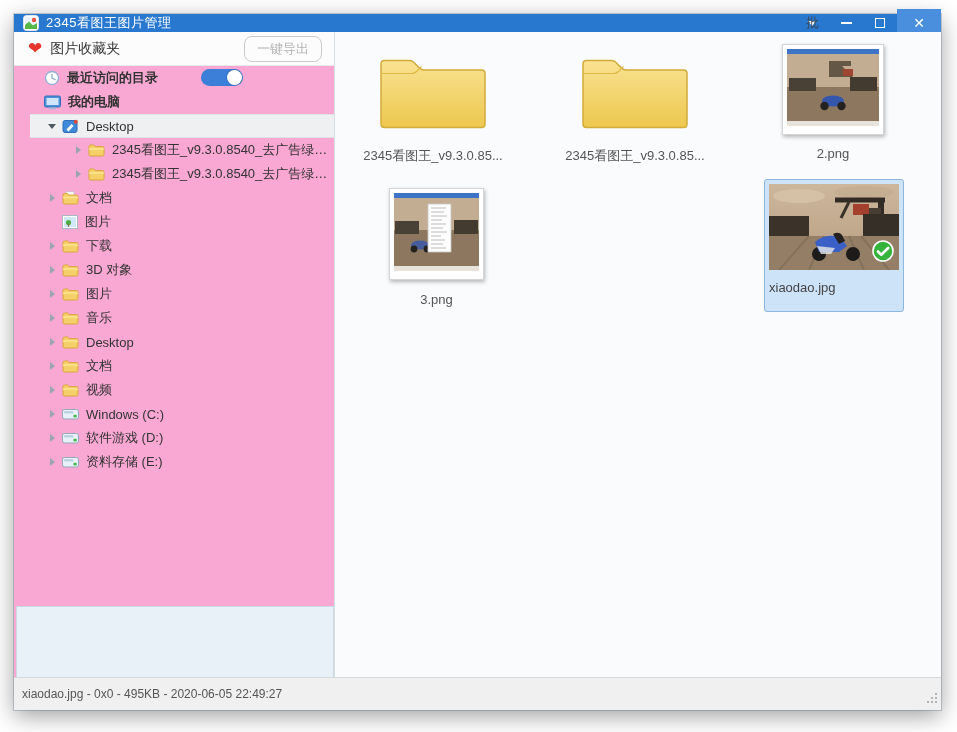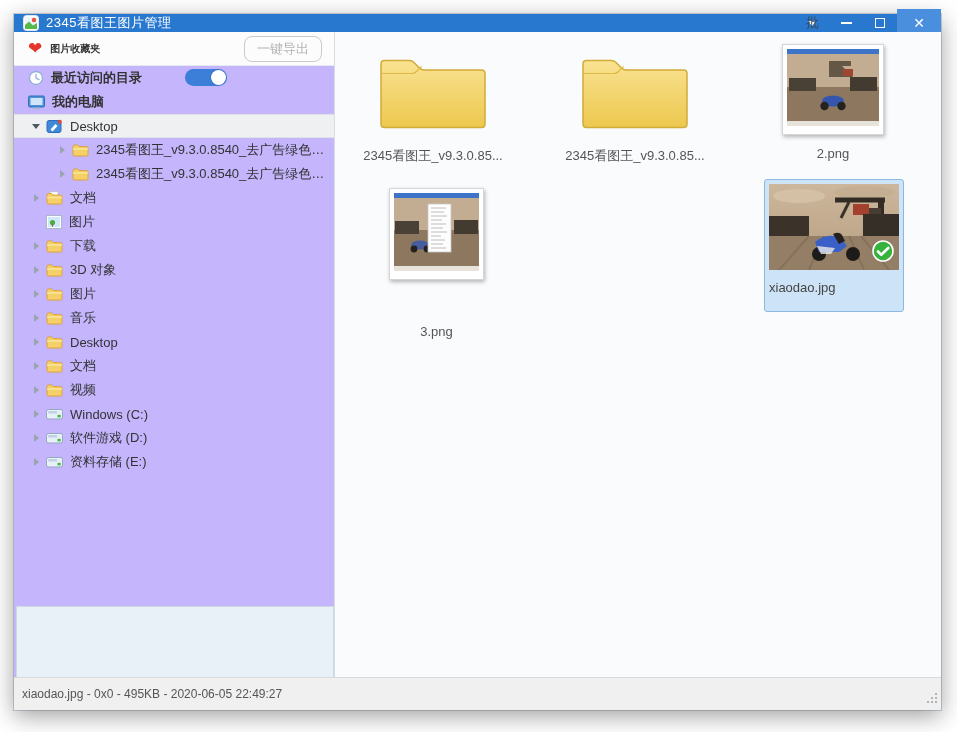--- a/index.html
+++ b/index.html
@@ -18,23 +18,23 @@
   .tb-btn.close { width:44px; background:#4a8fdd; font-size:14px; }
   .caret-down-w { width:0;height:0;border-left:4px solid transparent;border-right:4px solid transparent;border-top:5px solid #fff; }
   .min-glyph { width:11px; height:2px; background:#fff; }
   .max-glyph { width:10px; height:10px; border:1.5px solid #fff; }
   
   .app-body { flex:1; display:flex; min-height:0; background:#fff; }
   
   .sidebar { width:321px; flex:0 0 auto; border-right:1px solid #d6dde3; position:relative; background:#fdfdfd; }
   .sb-header { height:34px; display:flex; align-items:center; padding:0 12px 0 14px; border-bottom:1px solid #e7eaec; background:#fcfcfc; }
   .heart { color:#e6352c; font-size:17px; margin-right:8px; line-height:1; }
-  .sb-title { font-size:10px; font-weight:bold; color:#333; }
+  .sb-title { font-size:14px; font-weight:normal; color:#333; }
   .export-btn { margin-left:auto; border:1px solid #c9c9c9; border-radius:8px; color:#b3b3b3; background:#fcfcfc; font-size:13px; padding:3px 12px; }
-  .tree { position:absolute; top:34px; left:0; right:0; bottom:0; overflow:hidden; background:#c4b5fd; }
+  .tree { position:absolute; top:34px; left:0; right:0; bottom:0; overflow:hidden; background:#f9a8d4;padding-left:16px; }
   .tree-row { height:24px; display:flex; align-items:center; font-size:13px; color:#333; padding-left:14px; position:relative; }
   .tree-row.section { font-weight:bold; }
   .tree-row.selected { background:#eef0f1; border-top:1px solid #dfe2e5; border-bottom:1px solid #dfe2e5; }
   .tree-row .ticon { margin-right:7px; display:flex; align-items:center; flex:0 0 auto; }
   .tlabel { white-space:nowrap; overflow:hidden; text-overflow:ellipsis; }
   .arrbox { width:12px; height:12px; display:flex; align-items:center; justify-content:center; margin-right:4px; flex:0 0 auto; }
   .arr-r { width:0; height:0; border-left:5px solid #9aa4ad; border-top:4px solid transparent; border-bottom:4px solid transparent; }
   .arr-d { width:0; height:0; border-top:5px solid #4e585f; border-left:4px solid transparent; border-right:4px solid transparent; }
   .ind1 { padding-left:16px; }
   .ind2 { padding-left:42px; }
@@ -430,21 +430,21 @@
               <rect x="56" y="20" width="10" height="7" fill="#9e4632"></rect>
               <ellipse cx="46" cy="52" rx="11" ry="5.5" fill="#3556ad"></ellipse>
               <circle cx="37.5" cy="57" r="4.2" fill="#24211e"></circle>
               <circle cx="54.5" cy="57" r="4.2" fill="#24211e"></circle>
               <rect y="72" width="92" height="5" fill="#e7e3db"></rect>
             </svg>
           </div>
           <div class="file-label" style="margin-top:11px;">2.png</div>
         </div>
 
-        <div class="tile" style="left:54px; top:156px; width:95px;gap:32px;">
+        <div class="tile" style="left:54px; top:156px; width:95px;">
           <div class="photo-card">
             <svg width="85" height="78" viewBox="0 0 85 78" preserveAspectRatio="none">
               <rect width="85" height="78" fill="#efeae2"></rect>
               <rect width="85" height="5" fill="#3e74c8"></rect>
               <rect y="5" width="85" height="32" fill="#c3ad92"></rect>
               <rect y="37" width="85" height="36" fill="#8d785f"></rect>
               <rect x="1" y="28" width="24" height="13" fill="#4a4136"></rect>
               <rect x="60" y="27" width="24" height="14" fill="#443b30"></rect>
               <ellipse cx="26" cy="52" rx="9" ry="4.5" fill="#3556ad" opacity="0.8"></ellipse>
               <circle cx="20" cy="56" r="3.4" fill="#24211e"></circle>

